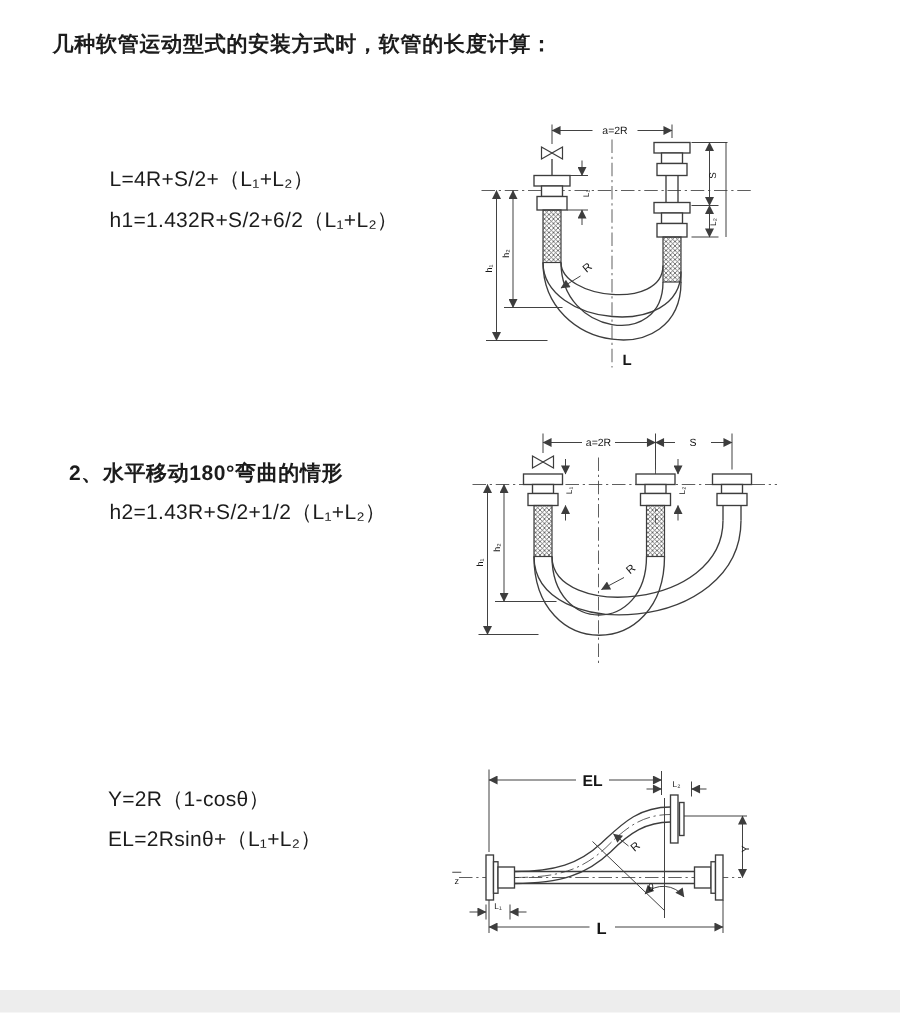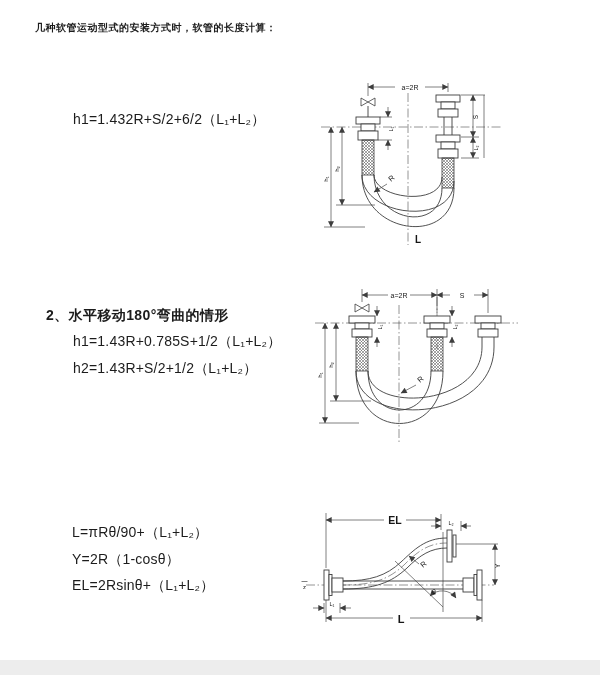--- a/index.html
+++ b/index.html
@@ -3,21 +3,21 @@
 <meta charset="utf-8">
 <style>
   html,body{margin:0;padding:0}
   body{
     width:600px;height:675px;position:relative;overflow:hidden;
     background:#ffffff;color:#1c1c1c;
     font-family:"Liberation Sans",sans-serif;
   }
   .title{
     position:absolute;left:35px;top:21px;
-    font-size:10px;font-weight:bold;letter-spacing:.5px;white-space:nowrap;
+    font-size:14px;font-weight:bold;letter-spacing:.5px;white-space:nowrap;
   }
   .sec{position:absolute;font-size:14px;white-space:nowrap}
   .sec .h{font-weight:bold;line-height:26px;letter-spacing:.4px}
   .sec .f{line-height:26.5px;padding-left:27px;letter-spacing:.2px}
   #s1{left:46px;top:106px}
   #s2{left:46px;top:302px}
   #s3{left:45px;top:519px}
   svg{position:absolute;overflow:visible}
   #d1{left:303px;top:77px}
   #d2{left:303px;top:283px}
@@ -29,31 +29,30 @@
   .vv{fill:none;stroke:#3d3d3d;stroke-width:.8}
   svg text{fill:#161616;font-family:"Liberation Sans",sans-serif}
   .footer-strip{position:absolute;left:0;bottom:0;width:600px;height:15px;background:#ededed}
 </style>
 </head>
 <body>
 
 <div class="title">几种软管运动型式的安装方式时，软管的长度计算：</div>
 
 <div class="sec" id="s1">
+  <div class="f">L=4R+S/2+（L₁+L₂）</div>
   <div class="f">h1=1.432R+S/2+6/2（L₁+L₂）</div>
 </div>
 
 <div class="sec" id="s2">
   <div class="h">2、水平移动180°弯曲的情形</div>
-  <div class="f">h1=1.43R+0.785S+1/2（L₁+L₂）</div>
   <div class="f">h2=1.43R+S/2+1/2（L₁+L₂）</div>
 </div>
 
 <div class="sec" id="s3">
-  <div class="f">L=πRθ/90+（L₁+L₂）</div>
   <div class="f">Y=2R（1-cosθ）</div>
   <div class="f">EL=2Rsinθ+（L₁+L₂）</div>
 </div>
 
 <svg id="d1" width="265" height="175" viewBox="0 0 265 175">
   <defs>
     <marker id="ar1" viewBox="0 0 10 10" refX="9.5" refY="5" markerWidth="8" markerHeight="6" orient="auto-start-reverse" markerUnits="userSpaceOnUse">
       <path d="M0,0 L10,5 L0,10 z" fill="#3d3d3d"></path>
     </marker>
     <pattern id="ht1" width="3" height="3" patternUnits="userSpaceOnUse">

